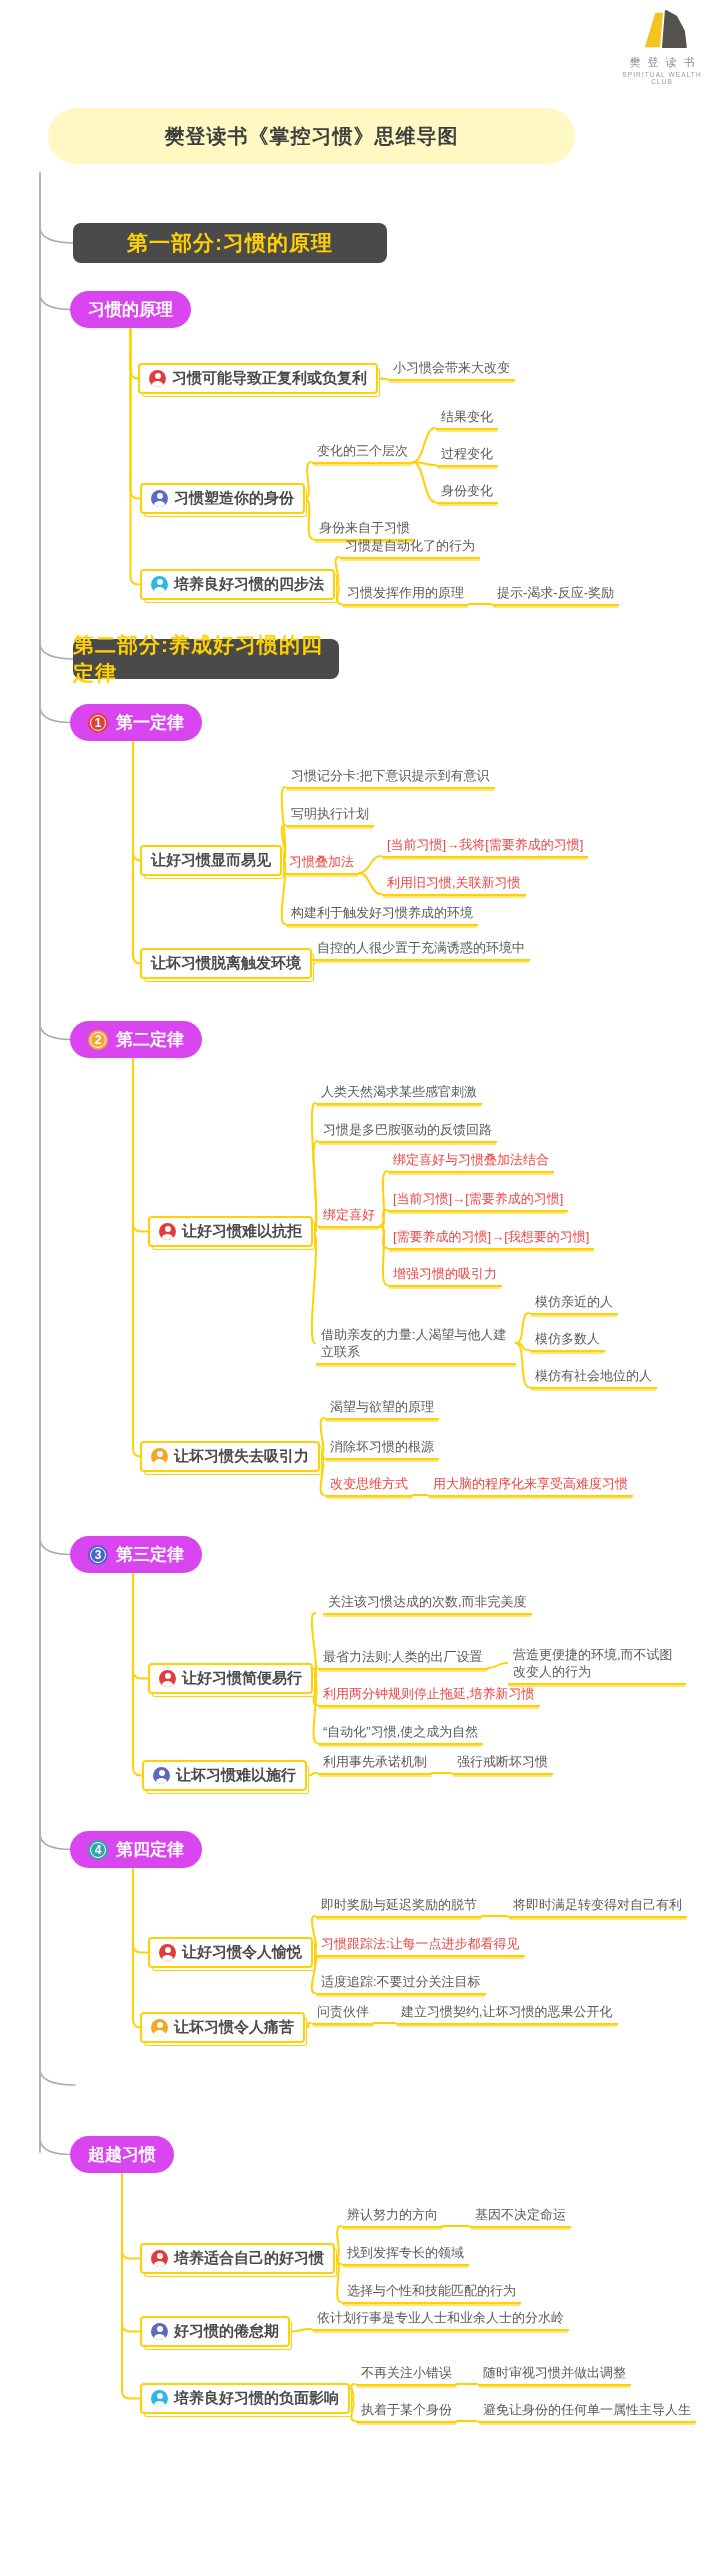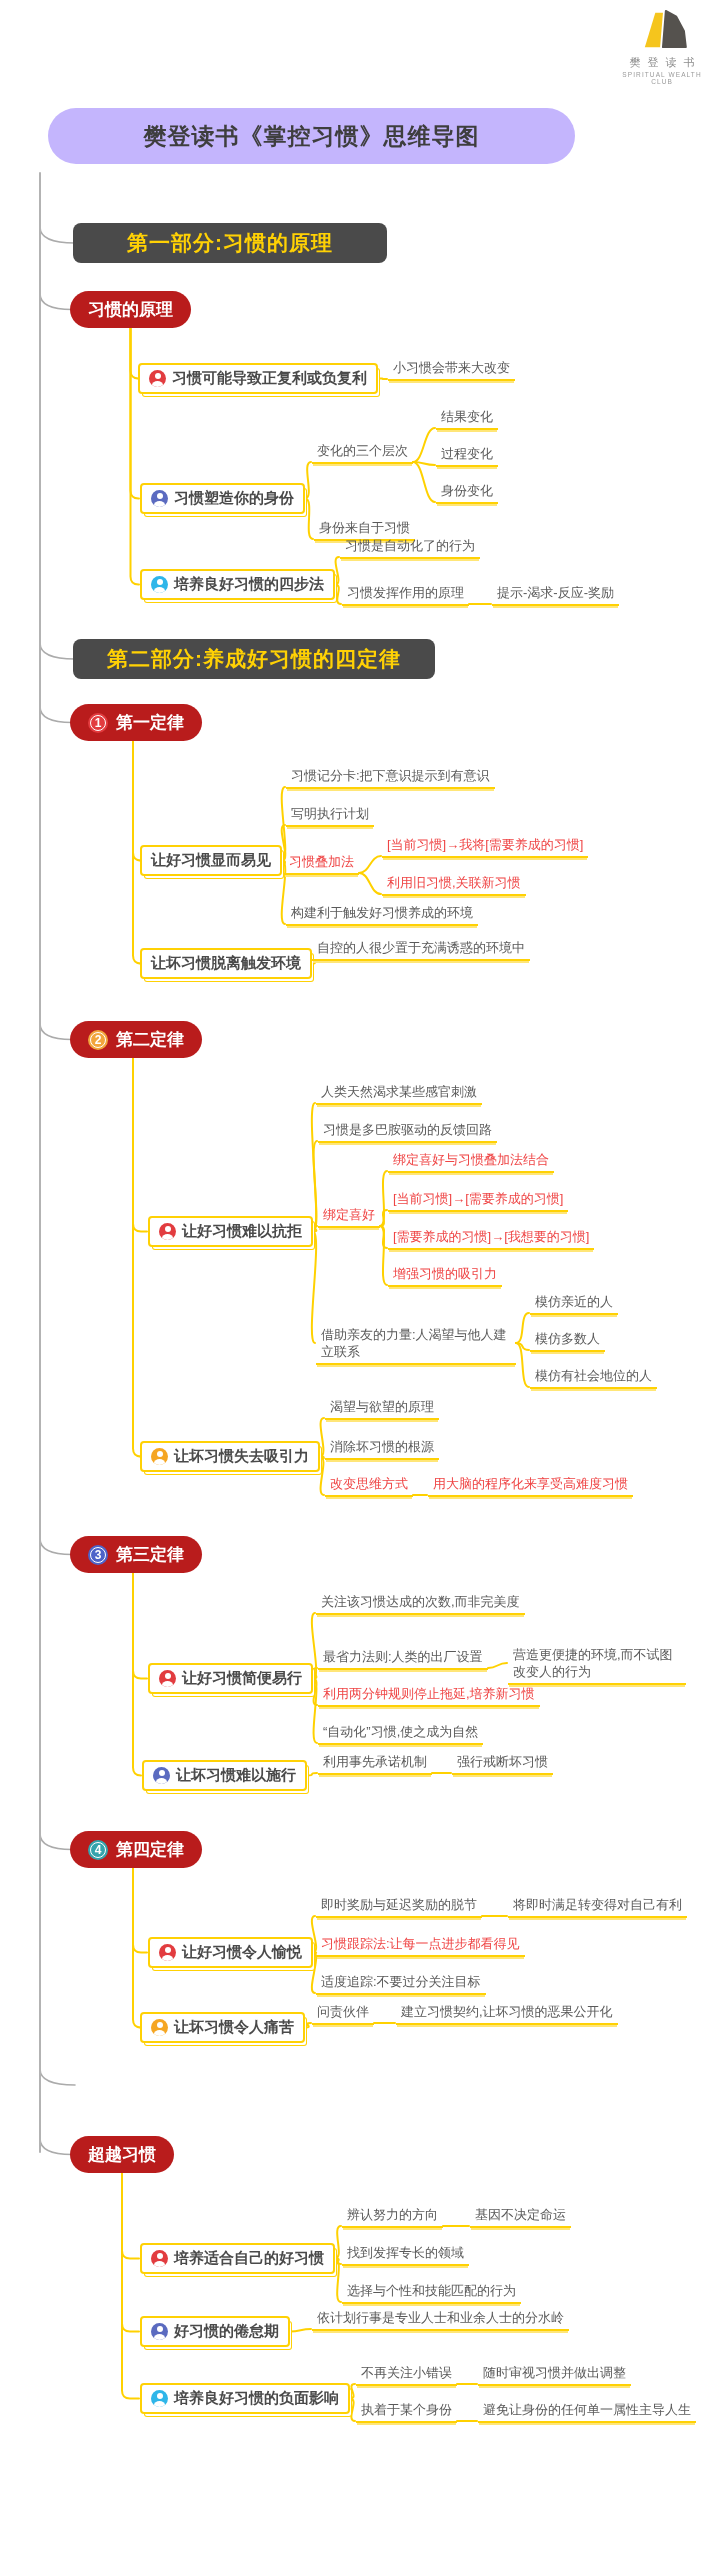--- a/index.html
+++ b/index.html
@@ -3,27 +3,27 @@
 <meta charset="utf-8">
 <style>
   html,body{margin:0;padding:0;background:#fff;}
   #map{position:relative;width:720px;height:2570px;background:#ffffff;overflow:hidden;
        font-family:"Liberation Sans","DejaVu Sans",sans-serif;}
   #wires{position:absolute;left:0;top:0;z-index:0;}
   .wire{fill:none;stroke:#FFD100;stroke-width:2;stroke-linecap:round;}
   .wire.gray{stroke:#ABABAB;stroke-width:1.6;}
   .node{position:absolute;z-index:2;box-sizing:border-box;}
   
-  .title{background:#c4b5fd;color:#3E3E3E;font-size:23px;font-weight:700;
+  .title{background:#fef9c3;color:#3E3E3E;font-size:20px;font-weight:700;
          border-radius:28px;display:flex;align-items:center;justify-content:center;letter-spacing:1px;}
   
   .bar{background:#4A4A4A;color:#FFD104;font-size:21px;font-weight:700;border-radius:8px;
        display:flex;align-items:center;justify-content:center;letter-spacing:1px;}
   
-  .pill{background:#b91c1c;color:#fff;font-size:17px;font-weight:700;border-radius:19px;
+  .pill{background:#d946ef;color:#fff;font-size:17px;font-weight:700;border-radius:19px;
         height:37px;display:flex;align-items:center;gap:8px;padding:0 18px;}
   .num{position:relative;width:20px;height:20px;border-radius:50%;color:#fff;flex:0 0 auto;
        display:flex;align-items:center;justify-content:center;font-size:12px;font-weight:700;}
   .num::before{content:'';position:absolute;inset:2px;border:1.2px solid #fff;border-radius:50%;}
   
   .box{background:#fff;border:2px solid #FFD104;border-radius:4px;padding:4px 9px;
        font-size:15px;font-weight:700;color:#4A4A4A;display:inline-flex;align-items:center;gap:6px;
        box-shadow:3px 4px 0 -2px #fff,3px 4px 0 -1px #FFD104;white-space:nowrap;}
   
   .u{display:inline-block;padding:1px 5px 3px;font-size:13px;color:#5A5A5A;white-space:nowrap;
@@ -160,21 +160,21 @@
   <div class="node u" id="p1idn" style="left:314px;top:518px;">身份来自于习惯</div>
 
   <div class="node box" id="p1b3" style="left:140px;top:569px;">
     <span class="picon ic-cyan"></span>
     <span>培养良好习惯的四步法</span>
   </div>
   <div class="node u" id="p1auto" style="left:340px;top:536px;">习惯是自动化了的行为</div>
   <div class="node u" id="p1pr" style="left:342px;top:583px;">习惯发挥作用的原理</div>
   <div class="node u" id="p1loop" style="left:492px;top:583px;">提示-渴求-反应-奖励</div>
 
-  <div class="node bar" id="bar2" style="left:73px;top:639px;width:362px;height:40px;">第二部分:养成好习惯的四定律</div>
+  <div class="node bar" id="bar2" style="left:73px;top:639px;width:266px;height:40px;">第二部分:养成好习惯的四定律</div>
 
   <div class="node pill" id="law1" style="left:70px;top:704px;">
     <span class="num n-red">1</span>
     <span>第一定律</span>
   </div>
   <div class="node box" id="l1g" style="left:140px;top:845px;">让好习惯显而易见</div>
   <div class="node u" id="l1sc" style="left:286px;top:766px;">习惯记分卡:把下意识提示到有意识</div>
   <div class="node u" id="l1pl" style="left:286px;top:804px;">写明执行计划</div>
   <div class="node u org" id="l1st" style="left:284px;top:852px;">习惯叠加法</div>
   <div class="node u org" id="l1st0" style="left:382px;top:835px;">[当前习惯]→我将[需要养成的习惯]</div>
@@ -212,21 +212,21 @@
   <div class="node u org" id="l2mindn" style="left:428px;top:1474px;">用大脑的程序化来享受高难度习惯</div>
 
   <div class="node pill" id="law3" style="left:70px;top:1536px;">
     <span class="num n-blue">3</span>
     <span>第三定律</span>
   </div>
   <div class="node box" id="l3g" style="left:148px;top:1663px;">
     <span class="picon ic-red"></span>
     <span>让好习惯简便易行</span>
   </div>
-  <div class="node u" id="l3count" style="left:316px;top:1592px;">关注该习惯达成的次数,而非完美度</div>
+  <div class="node u" id="l3count" style="left:323px;top:1592px;">关注该习惯达成的次数,而非完美度</div>
   <div class="node u" id="l3le" style="left:318px;top:1647px;">最省力法则:人类的出厂设置</div>
   <div class="node u wrap" id="l3len" style="left:508px;top:1625px;width:178px;">营造更便捷的环境,而不试图改变人的行为</div>
   <div class="node u org" id="l3two" style="left:318px;top:1684px;">利用两分钟规则停止拖延,培养新习惯</div>
   <div class="node u" id="l3auto" style="left:318px;top:1722px;">“自动化”习惯,使之成为自然</div>
   <div class="node box" id="l3b" style="left:142px;top:1760px;">
     <span class="picon ic-indigo"></span>
     <span>让坏习惯难以施行</span>
   </div>
   <div class="node u" id="l3commit" style="left:318px;top:1752px;">利用事先承诺机制</div>
   <div class="node u" id="l3commitn" style="left:452px;top:1752px;">强行戒断坏习惯</div>

